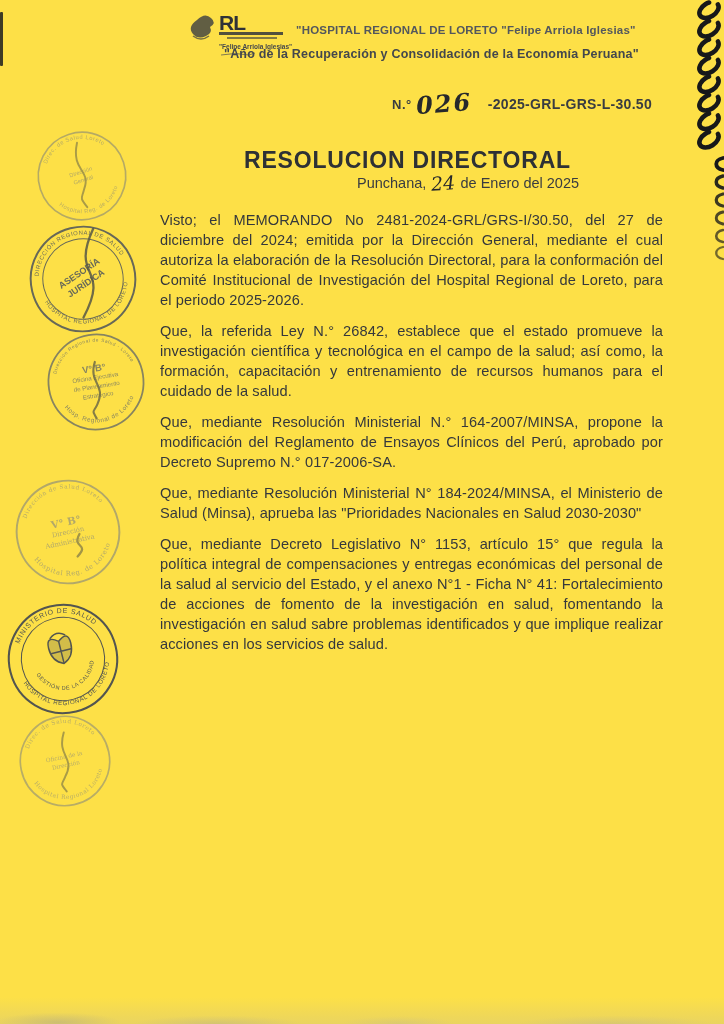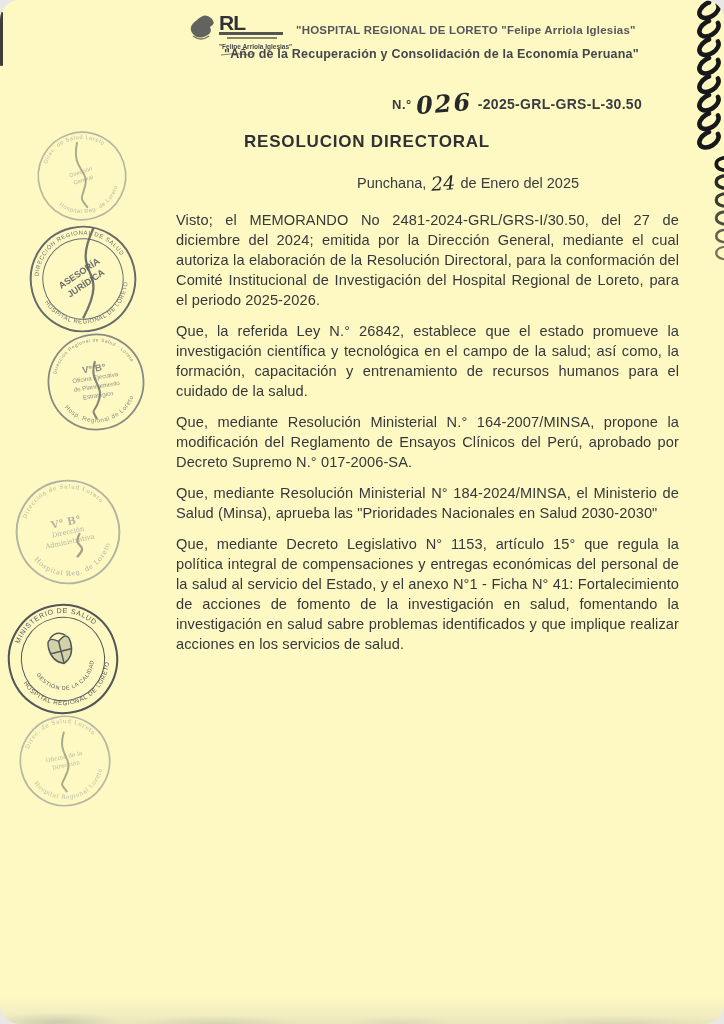--- a/index.html
+++ b/index.html
@@ -1,25 +1,24 @@
 <!DOCTYPE html>
 <html><head>
 <meta charset="utf-8">
 <title>Resolucion Directoral</title>
 <style>
   html,body{margin:0;padding:0;background:#e8e8e6;}
   .page{
     position:relative;
     width:724px;height:1024px;
     margin:0 auto;
-    background:#fef9c3;
+    background:#fde047;
     overflow:hidden;
     font-family:"Liberation Sans",sans-serif;
     color:#35383c;
-    border-radius:20px;
   }
   
   .edge-mark{position:absolute;left:0;top:12px;width:3px;height:54px;background:#1c1d1f;opacity:.85;border-radius:1px;}
   .bottom-noise{
     position:absolute;left:0;right:0;bottom:0;height:34px;pointer-events:none;
     background:
       radial-gradient(90px 14px at 8% 95%, rgba(150,150,147,.35), transparent 70%),
       radial-gradient(120px 12px at 30% 100%, rgba(160,160,156,.30), transparent 70%),
       radial-gradient(80px 10px at 55% 98%, rgba(170,170,166,.22), transparent 70%),
       radial-gradient(140px 12px at 85% 100%, rgba(165,165,161,.25), transparent 70%),
@@ -31,26 +30,26 @@
   .institution{position:absolute;left:296px;top:24px;font-size:11.5px;font-weight:bold;color:#53575d;letter-spacing:.2px;}
   .slogan{position:absolute;left:224px;top:47px;font-size:12.5px;font-weight:bold;color:#43474d;letter-spacing:.2px;}
   
   .number-line{position:absolute;left:392px;top:96px;font-size:14px;font-weight:600;color:#393c41;white-space:nowrap;}
   .number-line .prefix{font-size:13px;font-weight:600;letter-spacing:.5px;margin-right:4px;}
   .handwriting{
     font-family:"DejaVu Serif",serif;font-style:italic;color:#26282c;
     display:inline-block;transform:rotate(-4deg);
   }
   .number-line .handwriting{font-size:24px;letter-spacing:2px;line-height:0;vertical-align:-3px;}
-  .number-line .suffix{margin-left:6px;letter-spacing:.3px;}
-  .doc-title{position:absolute;left:244px;top:132px;font-size:17px;font-weight:bold;letter-spacing:.8px;color:#2e3135;}
+  .number-line .suffix{margin-left:16px;letter-spacing:.3px;}
+  .doc-title{position:absolute;left:244px;top:147px;font-size:23px;font-weight:bold;letter-spacing:.8px;color:#2e3135;}
   .dateline{position:absolute;left:357px;top:172px;font-size:14.5px;color:#393c41;white-space:nowrap;}
   .dateline .handwriting{font-size:19px;margin:0 5px;vertical-align:-2px;}
   
-  .body-text{position:absolute;left:160px;top:210px;width:503px;margin-left:16px;}
+  .body-text{position:absolute;left:160px;top:210px;width:503px;}
   .body-text p{
     margin:0 0 11px 0;
     font-size:14.6px;line-height:20px;letter-spacing:.1px;
     text-align:justify;color:#35383c;
   }
   .body-text p.heading{margin-top:17px;margin-bottom:12px;text-align:left;letter-spacing:.4px;}
   
   .stamp{position:absolute;pointer-events:none;}
   .stamp svg{width:100%;height:100%;}
 </style>

